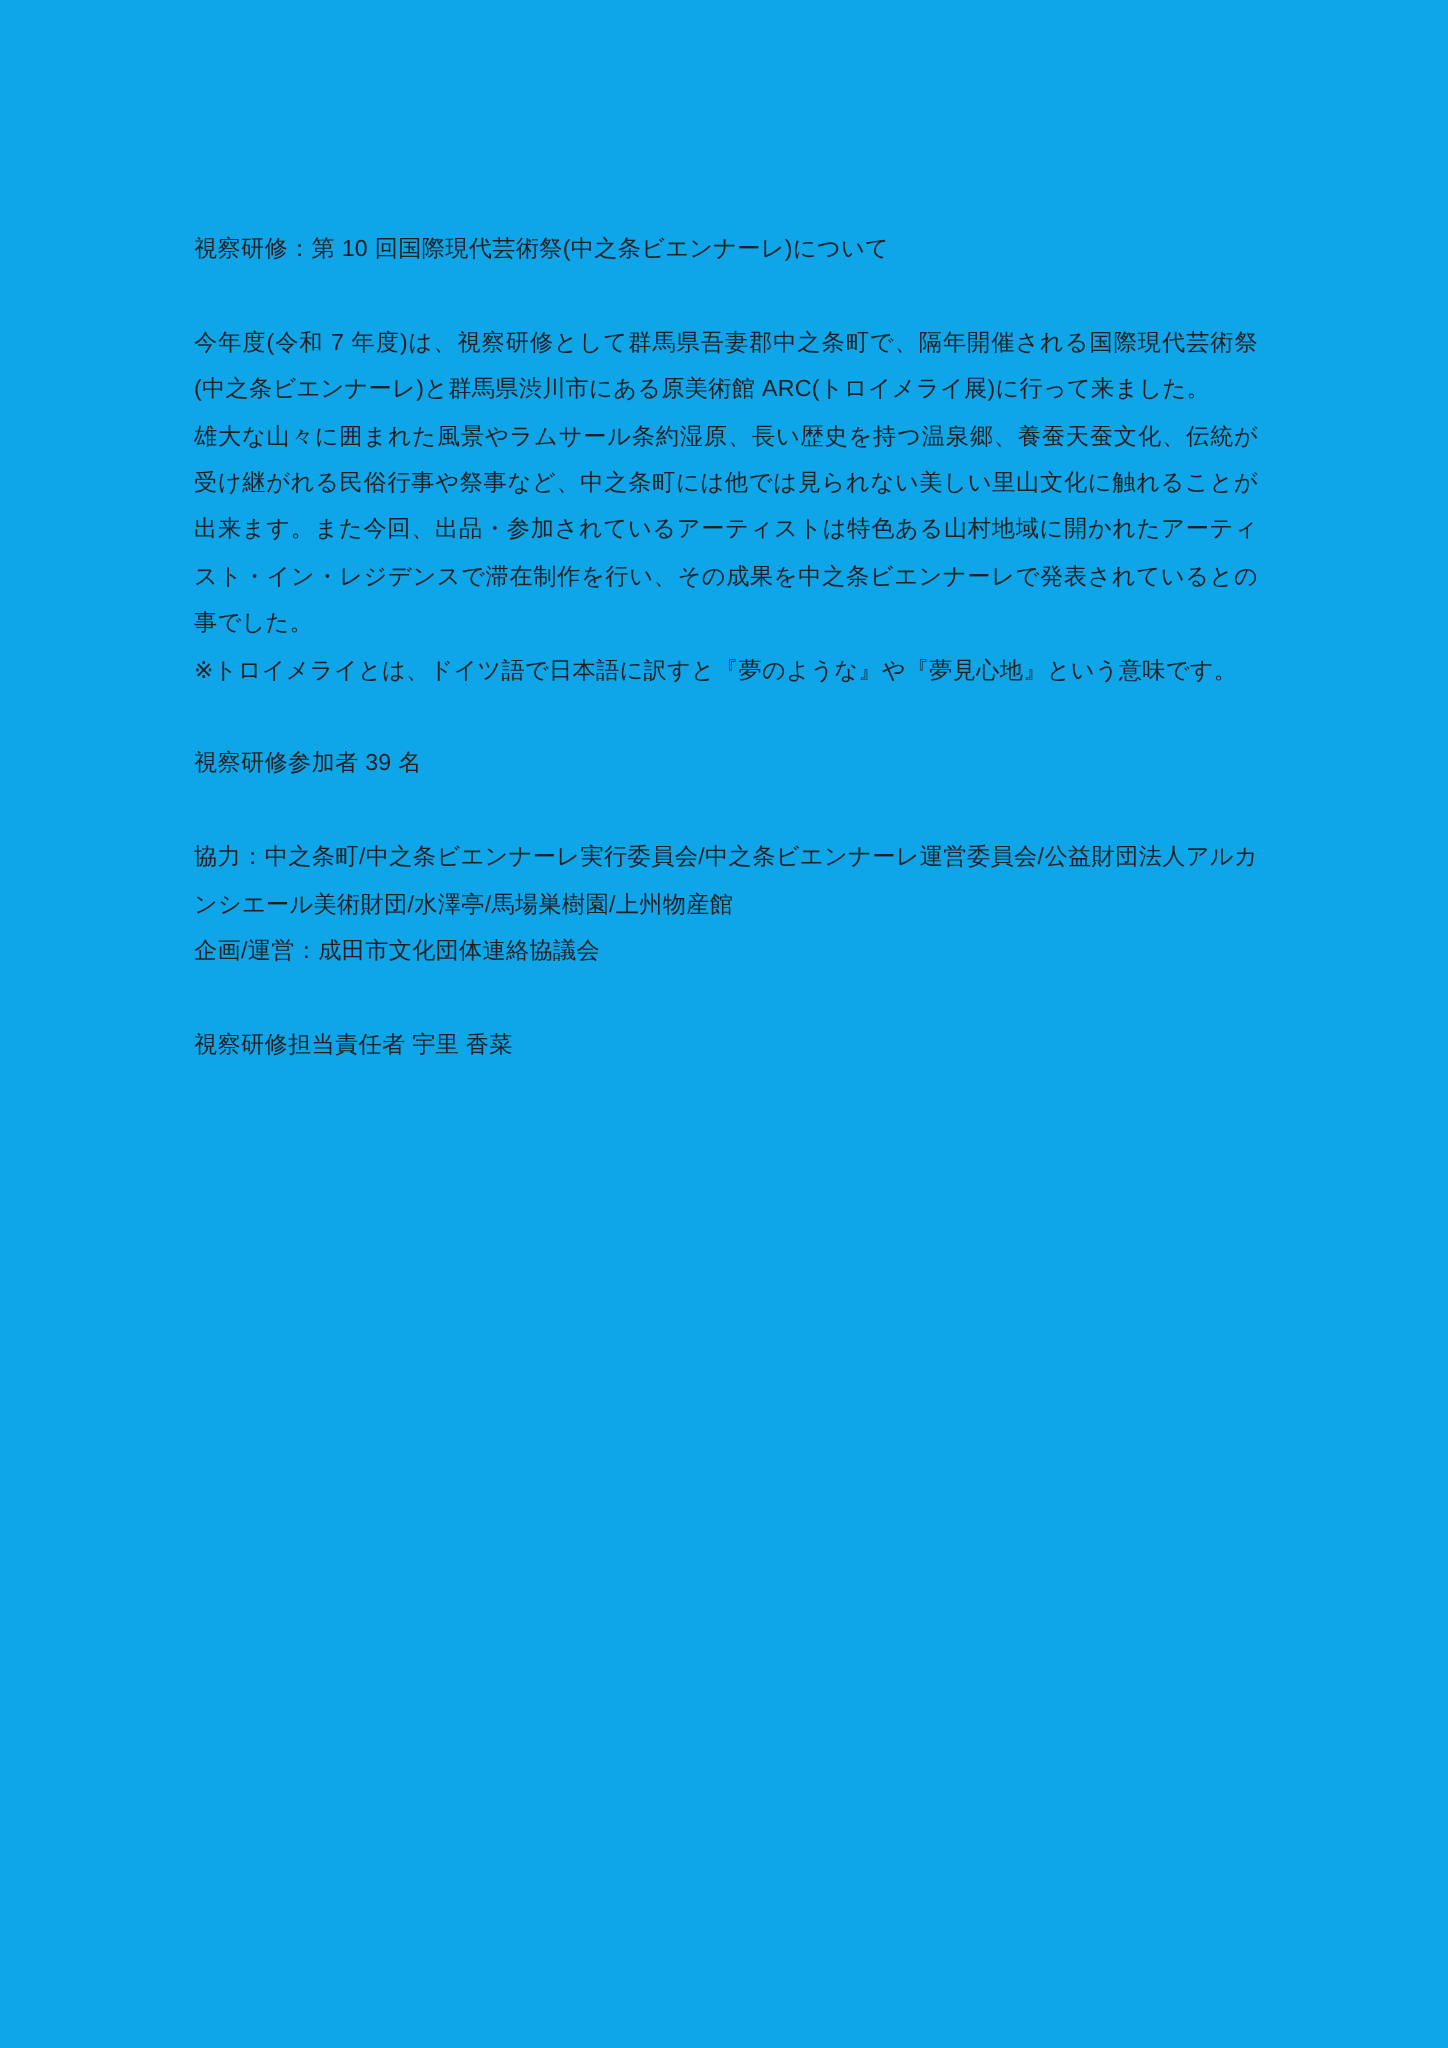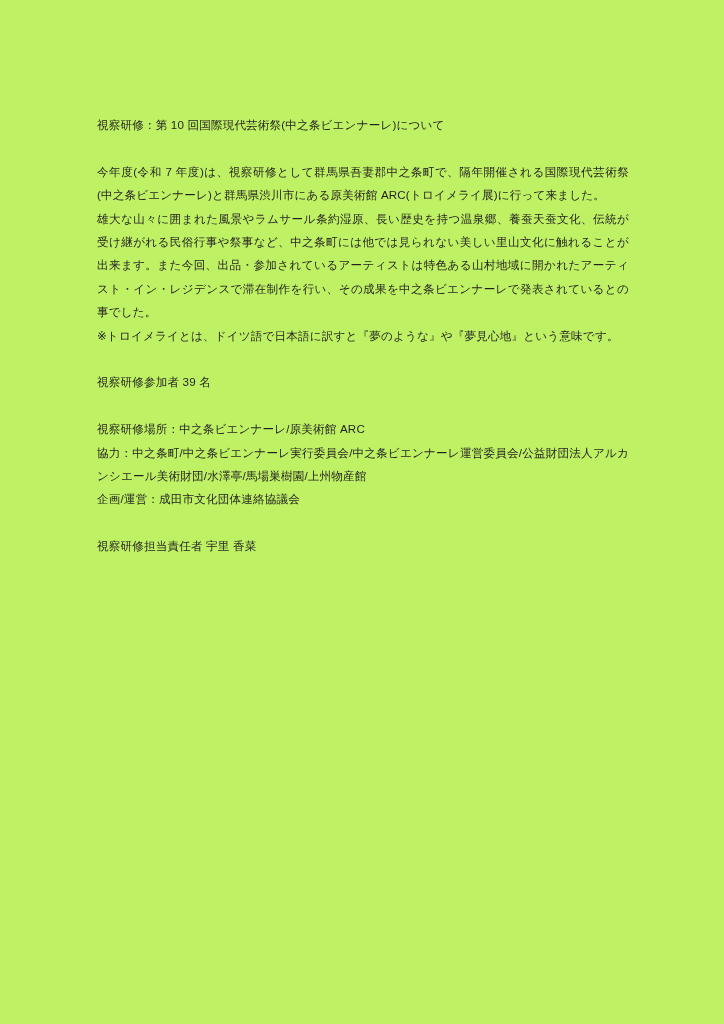--- a/index.html
+++ b/index.html
@@ -11,21 +11,21 @@
     width: 724px;
     height: 1024px;
     font-family: "Liberation Sans", "DejaVu Sans", sans-serif;
     color: #231f20;
     -webkit-font-smoothing: antialiased;
   }
   .page {
     position: relative;
     width: 724px;
     height: 1024px;
-    background: #bef264;
+    background: #0ea5e9;
     box-sizing: border-box;
   }
   .doc-body {
     position: absolute;
     left: 97px;
     top: 113px;
     width: 532px;
   }
   .para {
     font-size: 11.6px;
@@ -57,21 +57,20 @@
     <p class="para">今年度(令和 7 年度)は、視察研修として群馬県吾妻郡中之条町で、隔年開催される国際現代芸術祭(中之条ビエンナーレ)と群馬県渋川市にある原美術館 ARC(トロイメライ展)に行って来ました。</p>
     <p class="para">雄大な山々に囲まれた風景やラムサール条約湿原、長い歴史を持つ温泉郷、養蚕天蚕文化、伝統が受け継がれる民俗行事や祭事など、中之条町には他では見られない美しい里山文化に触れることが出来ます。また今回、出品・参加されているアーティストは特色ある山村地域に開かれたアーティスト・イン・レジデンスで滞在制作を行い、その成果を中之条ビエンナーレで発表されているとの事でした。</p>
     <p class="para">※トロイメライとは、ドイツ語で日本語に訳すと『夢のような』や『夢見心地』という意味です。</p>
 
     <div class="spacer"></div>
 
     <p class="para no-justify">視察研修参加者 39 名</p>
 
     <div class="spacer"></div>
 
-    <p class="para no-justify">視察研修場所：中之条ビエンナーレ/原美術館 ARC</p>
     <p class="para">協力：中之条町/中之条ビエンナーレ実行委員会/中之条ビエンナーレ運営委員会/公益財団法人アルカンシエール美術財団/水澤亭/馬場巣樹園/上州物産館</p>
     <p class="para no-justify">企画/運営：成田市文化団体連絡協議会</p>
 
     <div class="spacer"></div>
 
     <p class="para no-justify">視察研修担当責任者 宇里 香菜</p>
 
   </div>
 </div>
 

